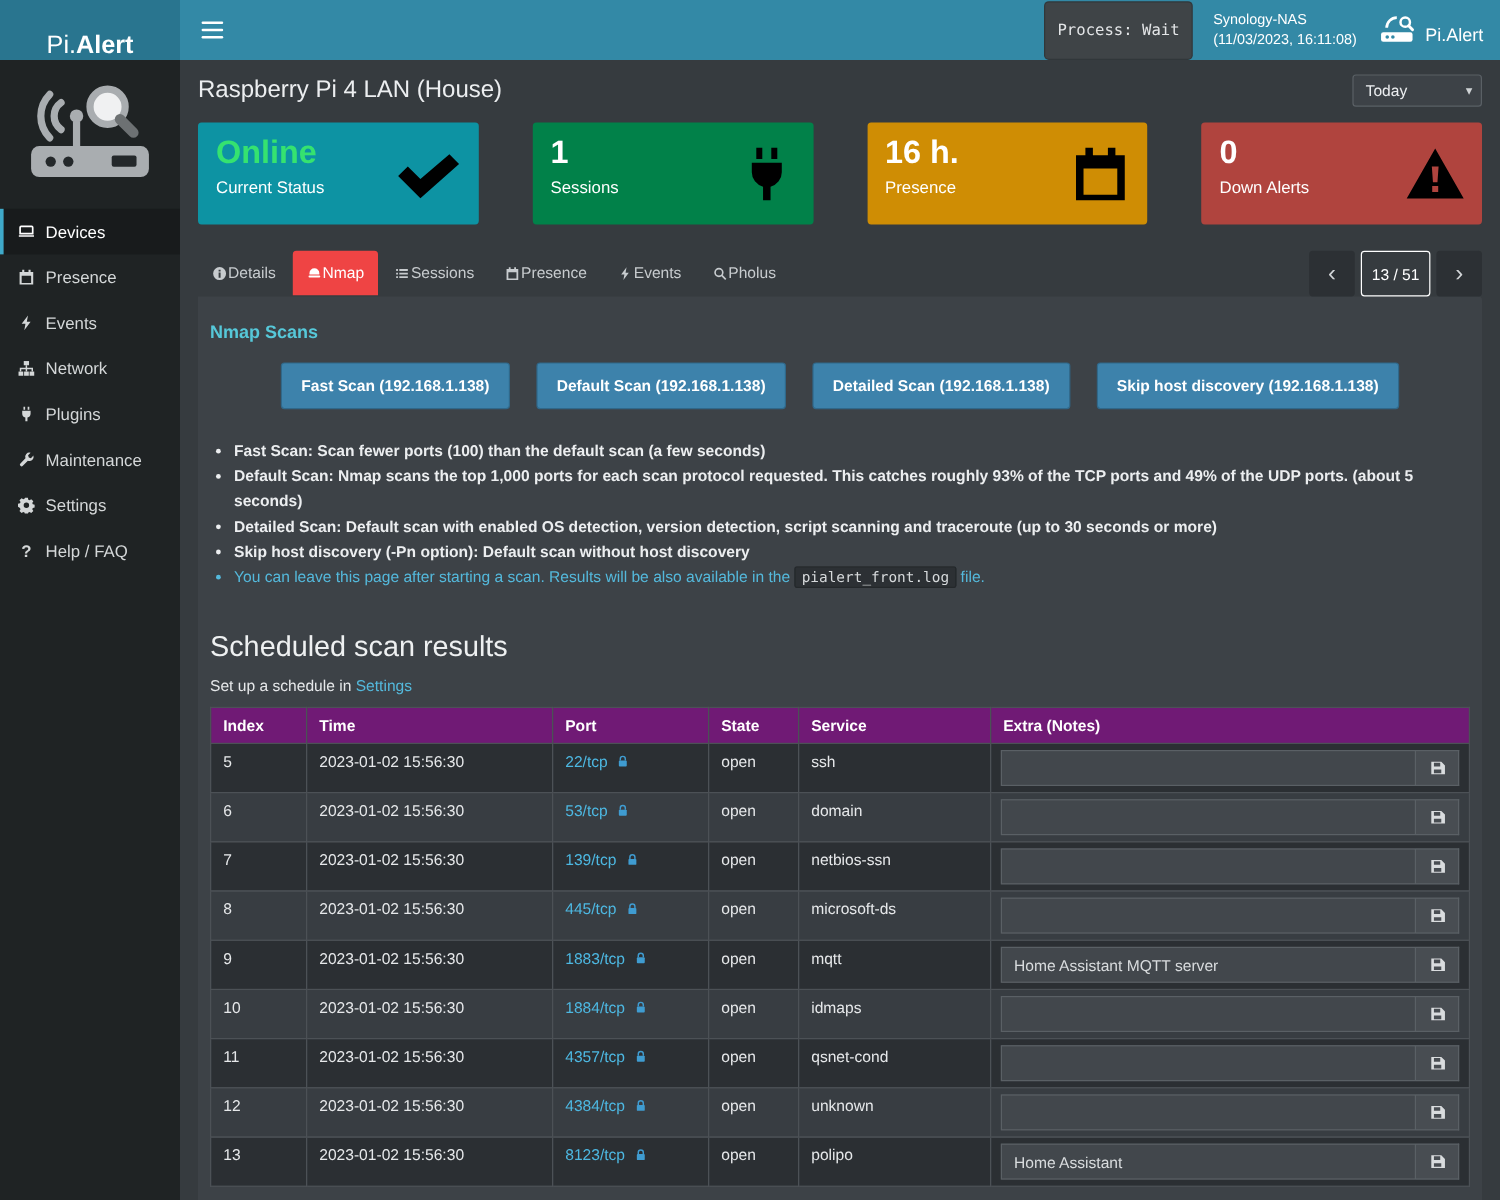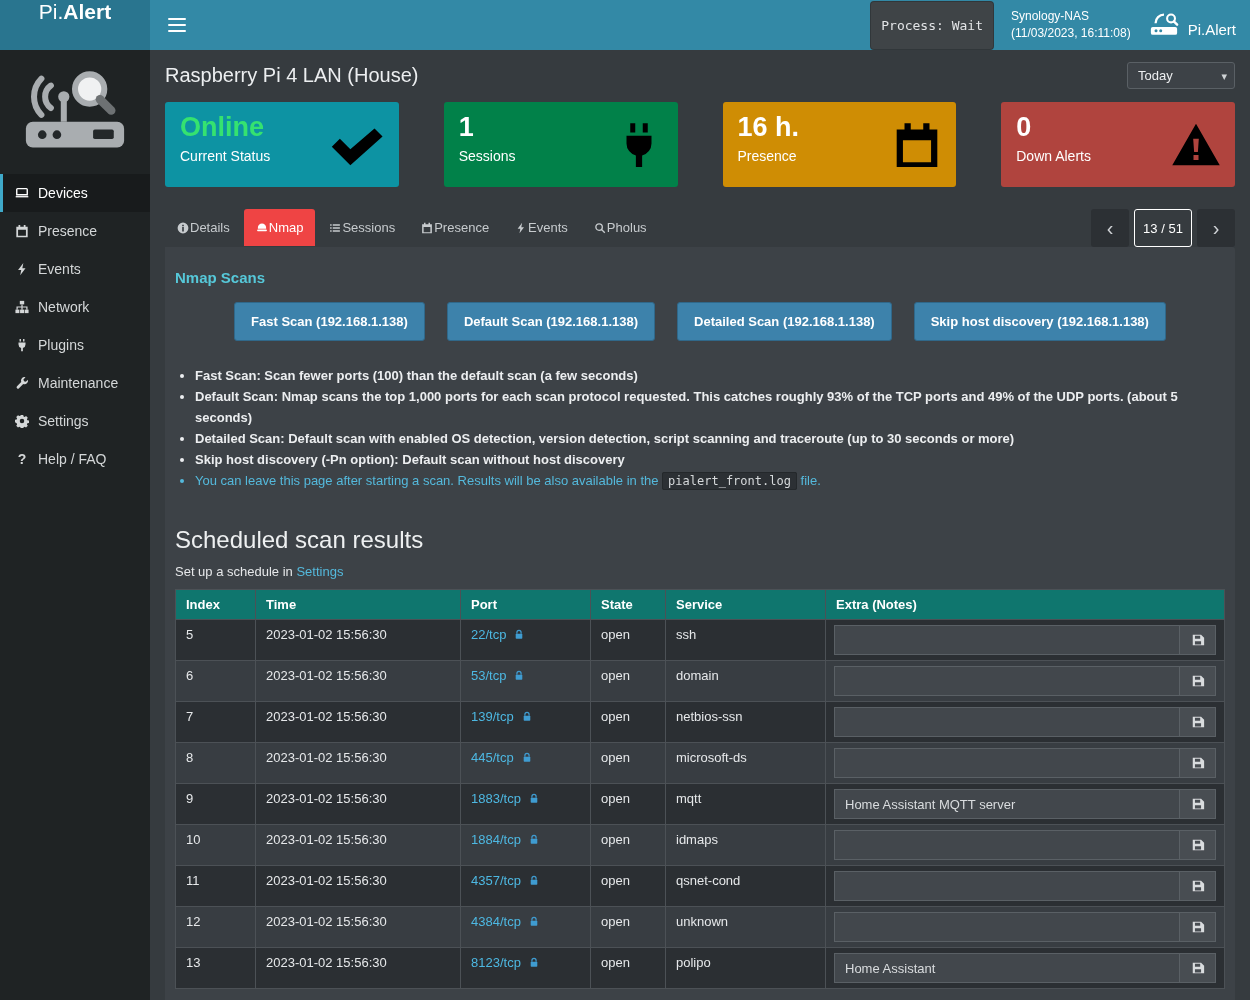--- a/index.html
+++ b/index.html
@@ -1,21 +1,21 @@
 <!DOCTYPE html>
 <html><head>
 <meta charset="utf-8">
 <style>
   * { margin:0; padding:0; box-sizing:border-box; }
   html,body { width:1250px; height:1000px; overflow:hidden; }
   body { font-family:"Liberation Sans",sans-serif; background:#363b3f; color:#e6e8ea; font-size:14px; }
 
   
   .topbar { display:flex; height:50px; }
-  .logo { width:150px; background:#29758f; color:#fff; font-size:21px; display:flex; align-items:flex-start; justify-content:center; text-decoration:none; cursor:pointer; }
+  .logo { width:150px; background:#29758f; color:#fff; font-size:21px; display:flex; align-items:flex-end; justify-content:center; text-decoration:none; cursor:pointer; }
   .navbar { flex:1; background:#3389a6; display:flex; align-items:center; padding:0 14px; }
   .hamburger { cursor:pointer; margin-right:10px; padding:6px 4px; }
   .hamburger span { display:block; width:18px; height:2px; background:#fff; margin:4px 0; border-radius:1px; }
   .nav-right { margin-left:auto; display:flex; align-items:center; gap:18px; }
   .process-badge { font-family:"DejaVu Sans Mono",monospace; font-size:13px; color:#e3e5e7; background:#3f4447; padding:16px 10px; border-radius:3px; box-shadow:0 0 0 1px #31373a; }
   .host-block { color:#fff; font-size:12px; line-height:1.45; }
   .app-block { display:flex; align-items:flex-end; gap:9px; color:#fff; font-size:15px; cursor:pointer; text-decoration:none; }
 
   
   .layout { display:flex; height:950px; overflow:hidden; }
@@ -64,21 +64,21 @@
   .notes li.linkline { font-weight:normal; color:#54b9dc; }
   .notes li.linkline a { color:#54b9dc; text-decoration:none; cursor:pointer; }
   .notes code { font-family:"DejaVu Sans Mono",monospace; font-size:12px; background:#2c3034; border:1px solid #24282b; color:#d6d9db; padding:1px 5px; border-radius:2px; font-weight:normal; }
   .sched-title { font-size:24px; font-weight:400; color:#eef0f1; margin:34px 0 10px; }
   .sched-sub { font-size:13px; margin-bottom:10px; color:#e6e8ea; }
   .sched-sub a { color:#54b9dc; text-decoration:none; cursor:pointer; }
 
   
   table.results { width:100%; border-collapse:collapse; font-size:13px; table-layout:fixed; }
   .results th, .results td { border:1px solid #4c5156; padding:7px 10px; text-align:left; vertical-align:top; overflow:hidden; }
-  .results th { font-weight:bold; color:#fff; background:#0f766e; }
+  .results th { font-weight:bold; color:#fff; background:#701a75; }
   .results tbody tr:nth-child(odd) { background:#2b2f33; }
   .results tbody tr:nth-child(even) { background:#383d42; }
   .port-link { color:#4db8e2; text-decoration:none; display:inline-flex; align-items:center; gap:7px; cursor:pointer; }
   .port-link .i { width:12px; height:13px; color:#3f9cd1; }
   .extra-cell { padding:5px 8px !important; }
   .igroup { display:flex; height:30px; }
   .igroup input { flex:1; min-width:0; background:#42474c; border:1px solid #5a6065; color:#d9dcde; font-size:13px; padding:0 10px; font-family:inherit; outline:none; }
   .save-btn { width:36px; background:#484d52; border:1px solid #5a6065; border-left:none; color:#d9dcde; cursor:pointer; display:grid; place-items:center; }
   .save-btn .i { width:14px; height:14px; }
   .i { fill:currentColor; display:block; }

